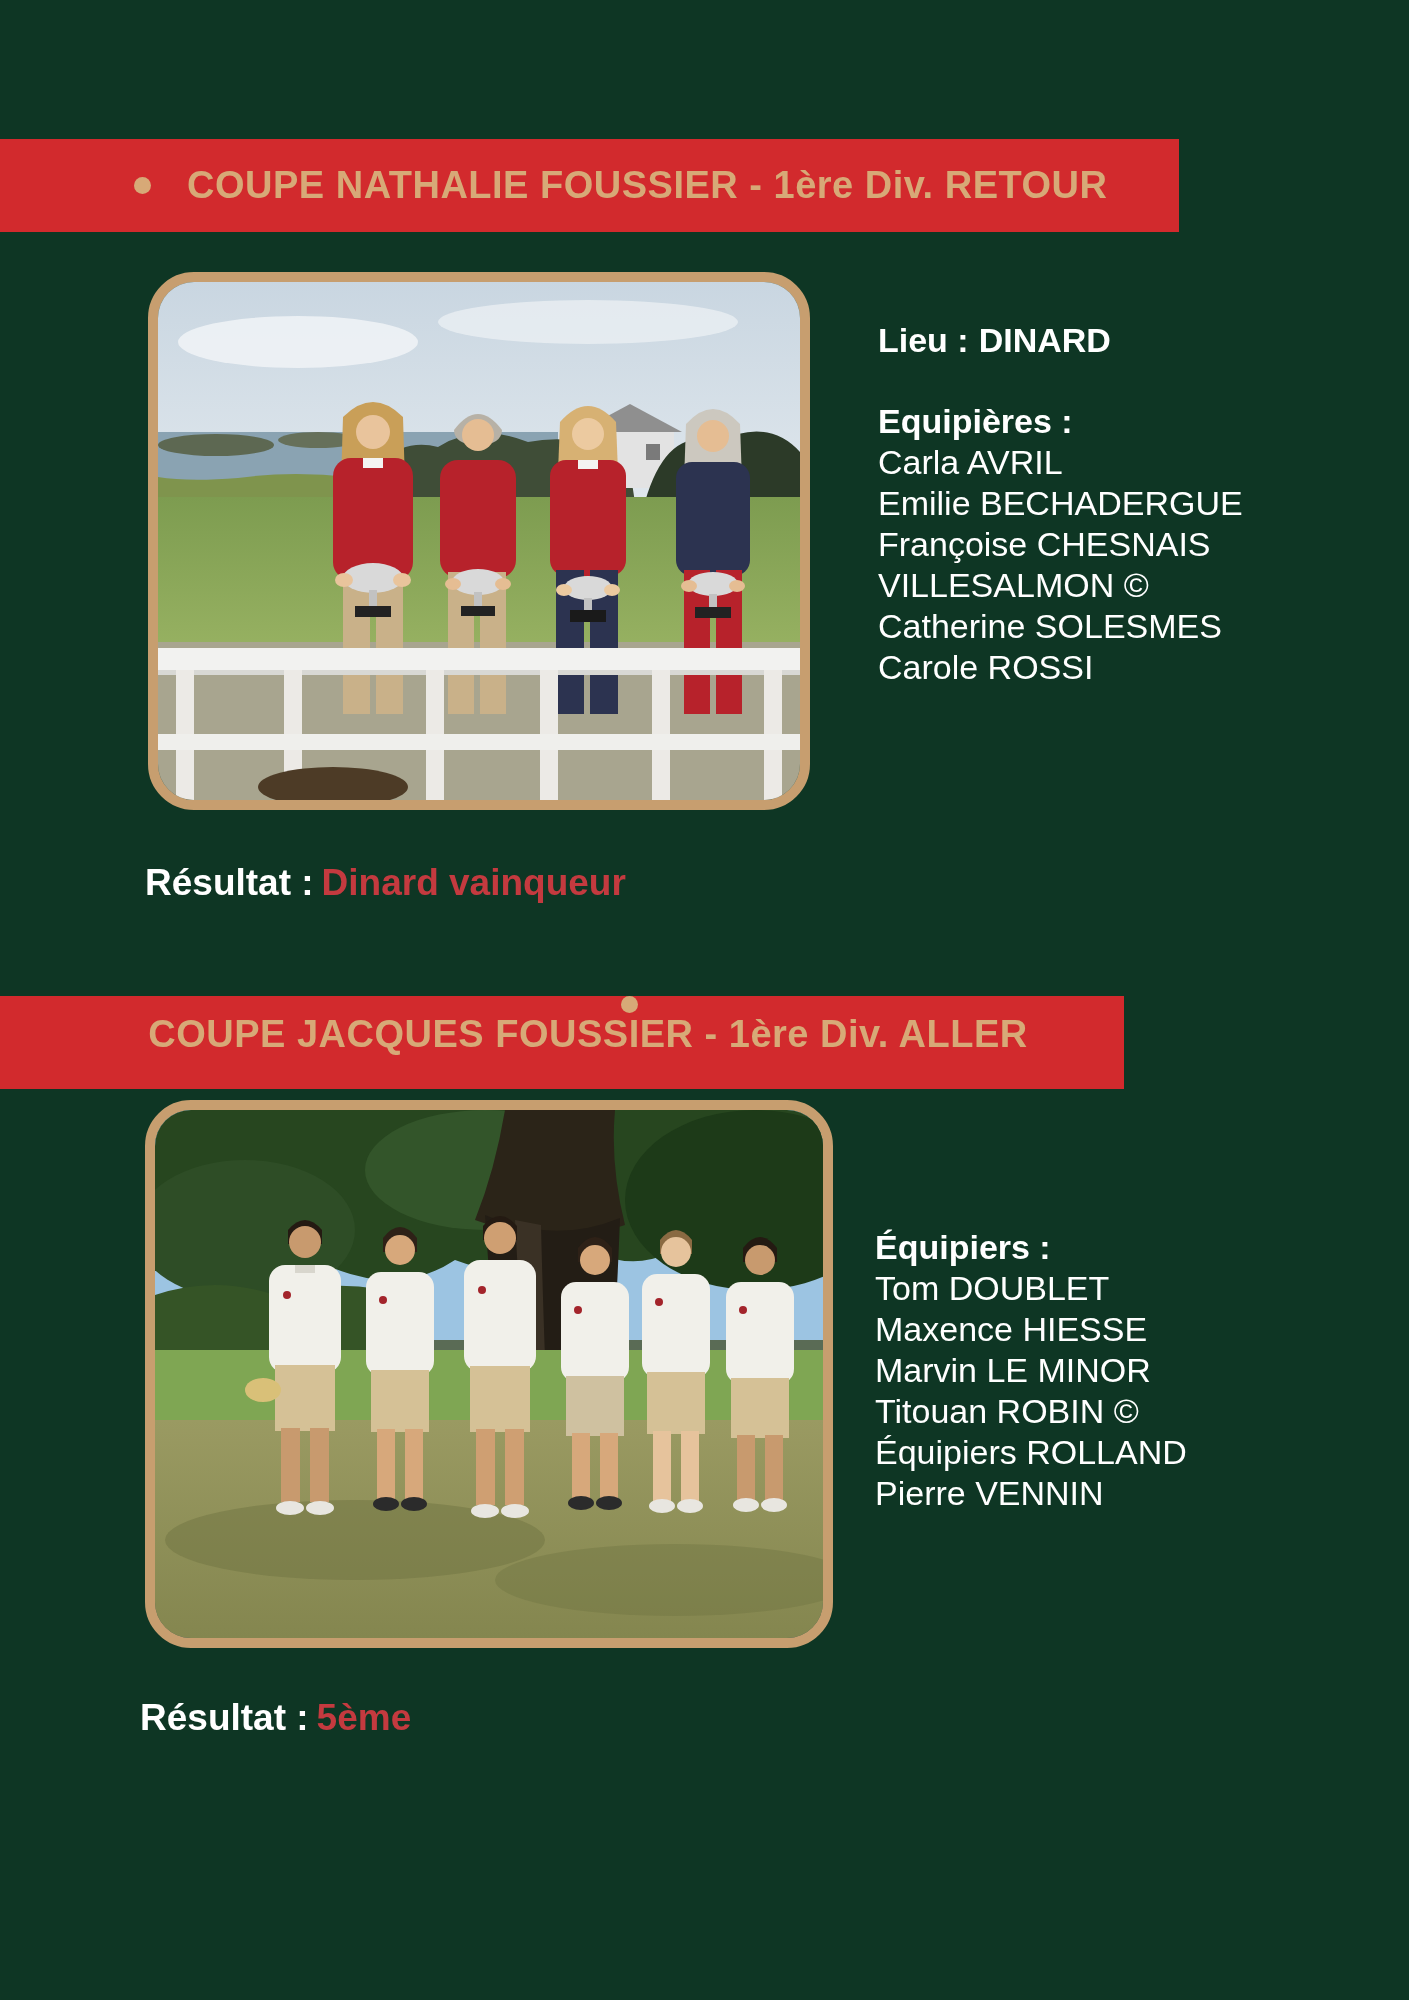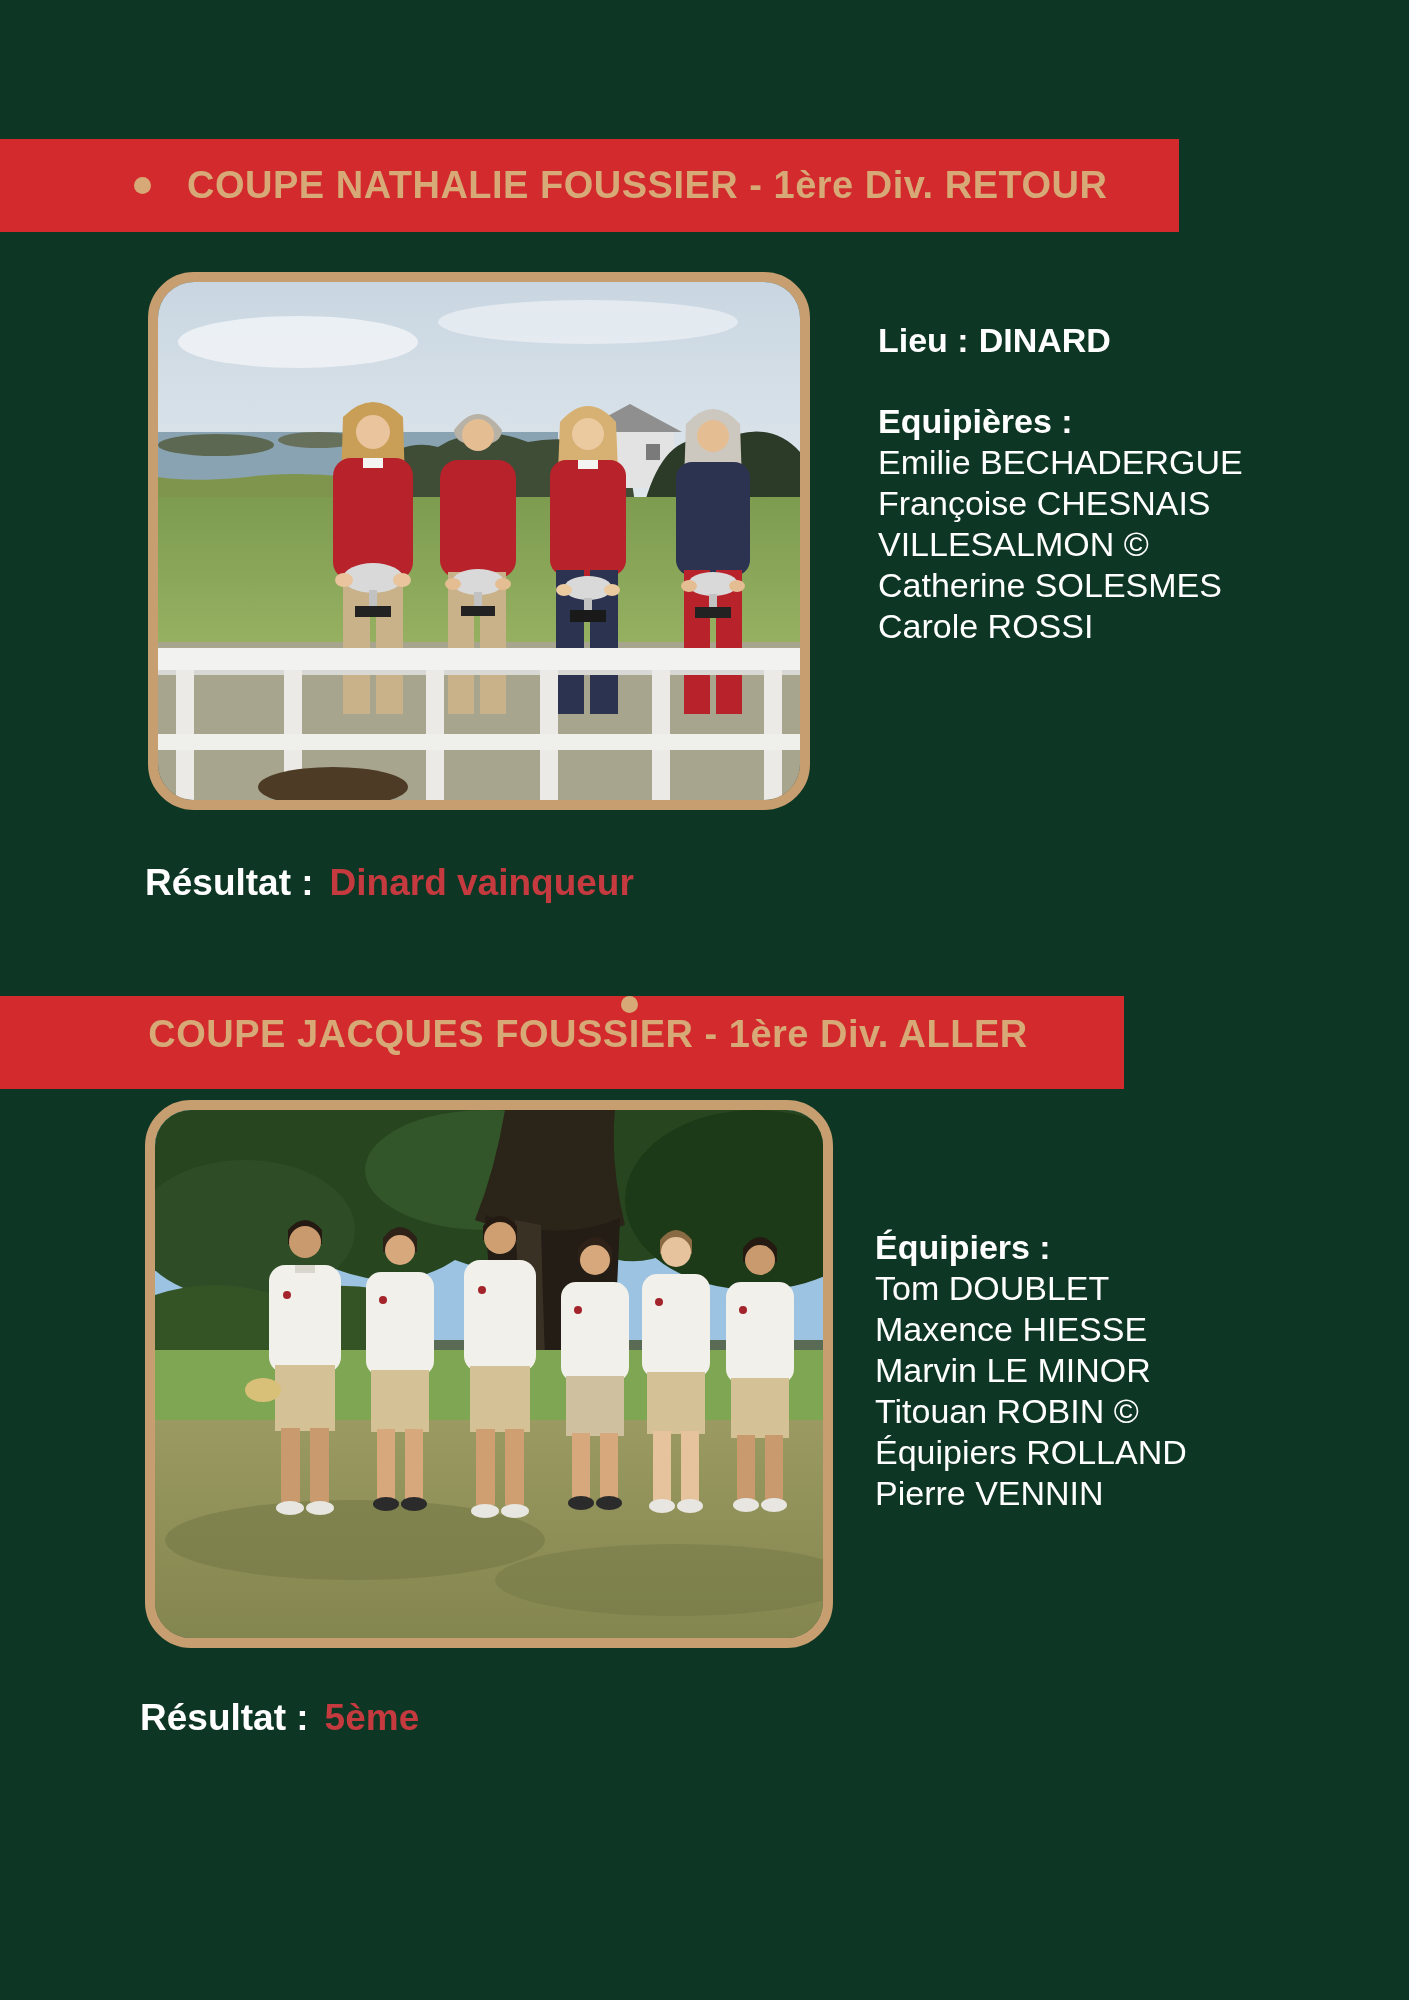--- a/index.html
+++ b/index.html
@@ -57,21 +57,21 @@
   #info-2{left:875px;top:1187px;}
   .info-block .lbl{font-weight:bold;}
   .info-block .spacer{height:40px;}
   .result-line{
     position:absolute;
     font-size:37px;font-weight:bold;
     white-space:nowrap;
   }
   #result-1{left:145px;top:862px;}
   #result-2{left:140px;top:1697px;}
-  .result-line .result-value{color:var(--result);margin-left:16px;text-align:right;}
+  .result-line .result-value{color:var(--result);margin-left:8px;text-align:right;}
   .loc-value{margin-left:10px;}
 </style>
 </head>
 <body>
 
 <div class="banner" id="banner-1">
   <div class="bullet"></div>
   <div class="banner-label">COUPE NATHALIE FOUSSIER - 1ère Div. RETOUR</div>
 </div>
 
@@ -173,20 +173,21 @@
     <ellipse cx="175" cy="505" rx="75" ry="20" fill="#4d3b26"></ellipse>
   </svg>
 </div>
 
 <div class="info-block" id="info-1">
   <div>
     <span class="lbl">Lieu :</span><span class="lbl loc-value">DINARD</span>
   </div>
   <div class="spacer"></div>
   <div class="lbl">Equipières :</div>
+  <div>Carla AVRIL</div>
   <div>Emilie BECHADERGUE</div>
   <div>Françoise CHESNAIS</div>
   <div>VILLESALMON ©</div>
   <div>Catherine SOLESMES</div>
   <div>Carole ROSSI</div>
 </div>
 
 <div class="result-line" id="result-1">
   <span>Résultat :</span><span class="result-value">Dinard vainqueur</span>
 </div>

